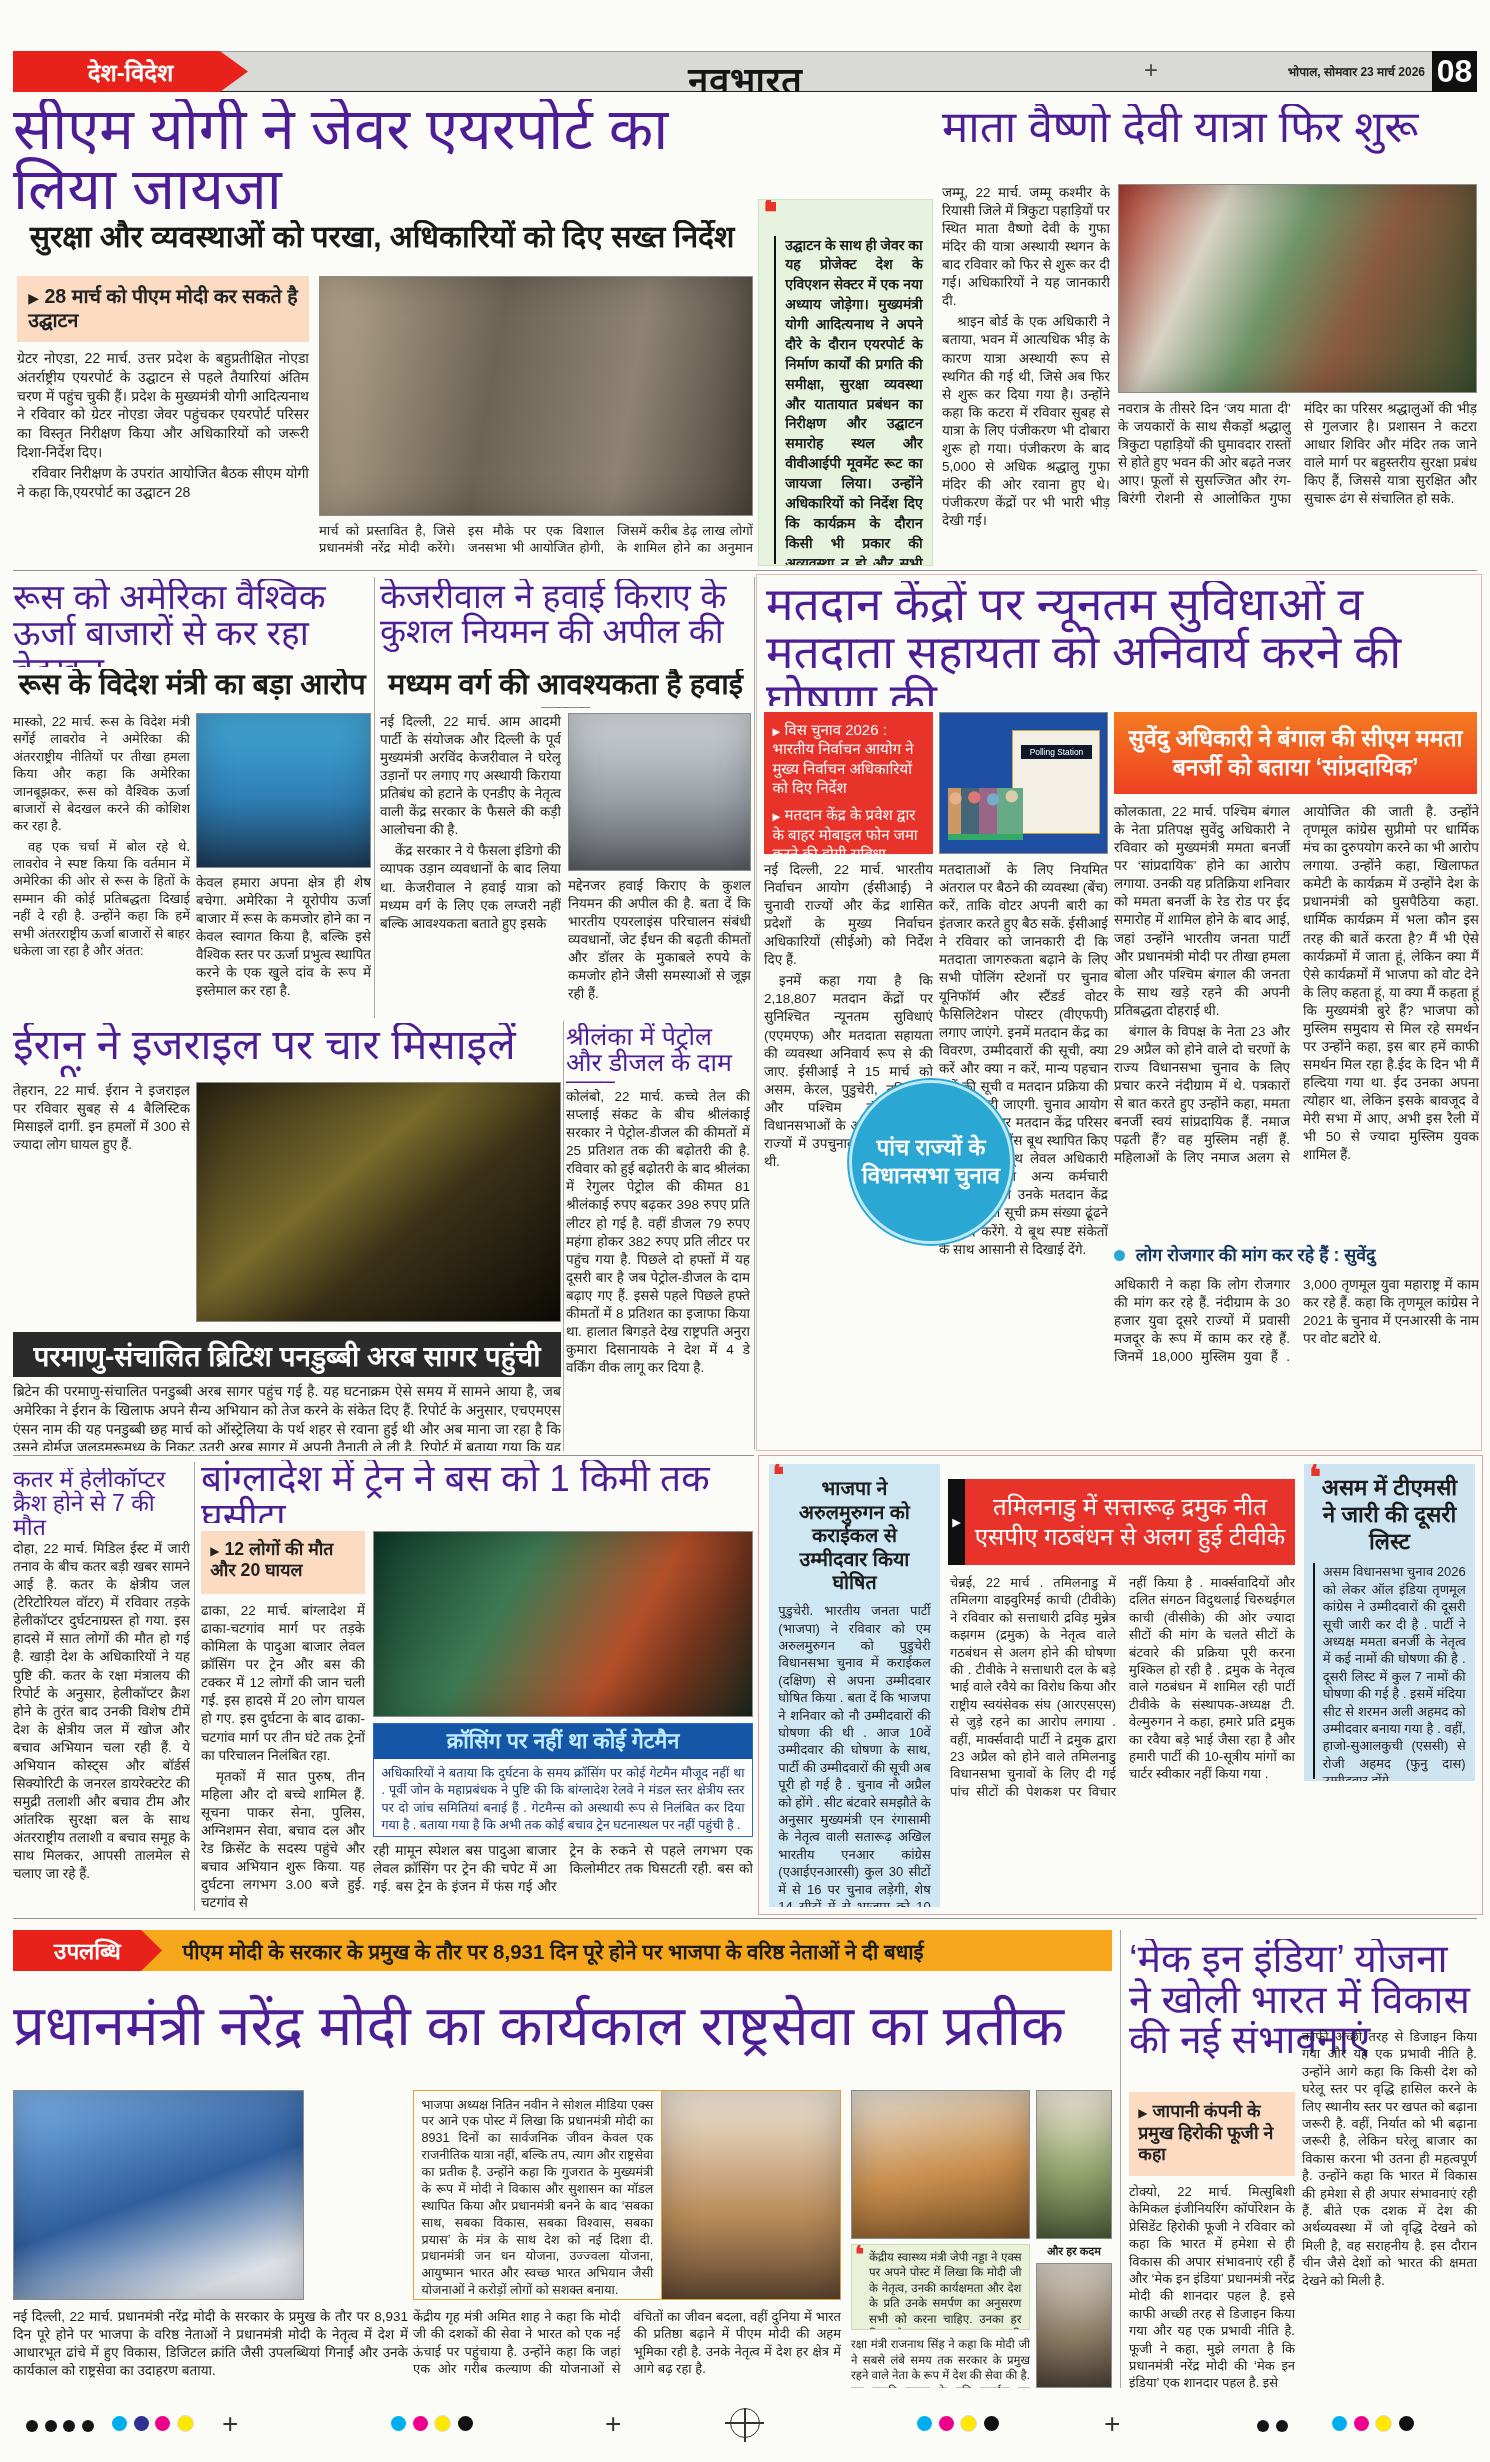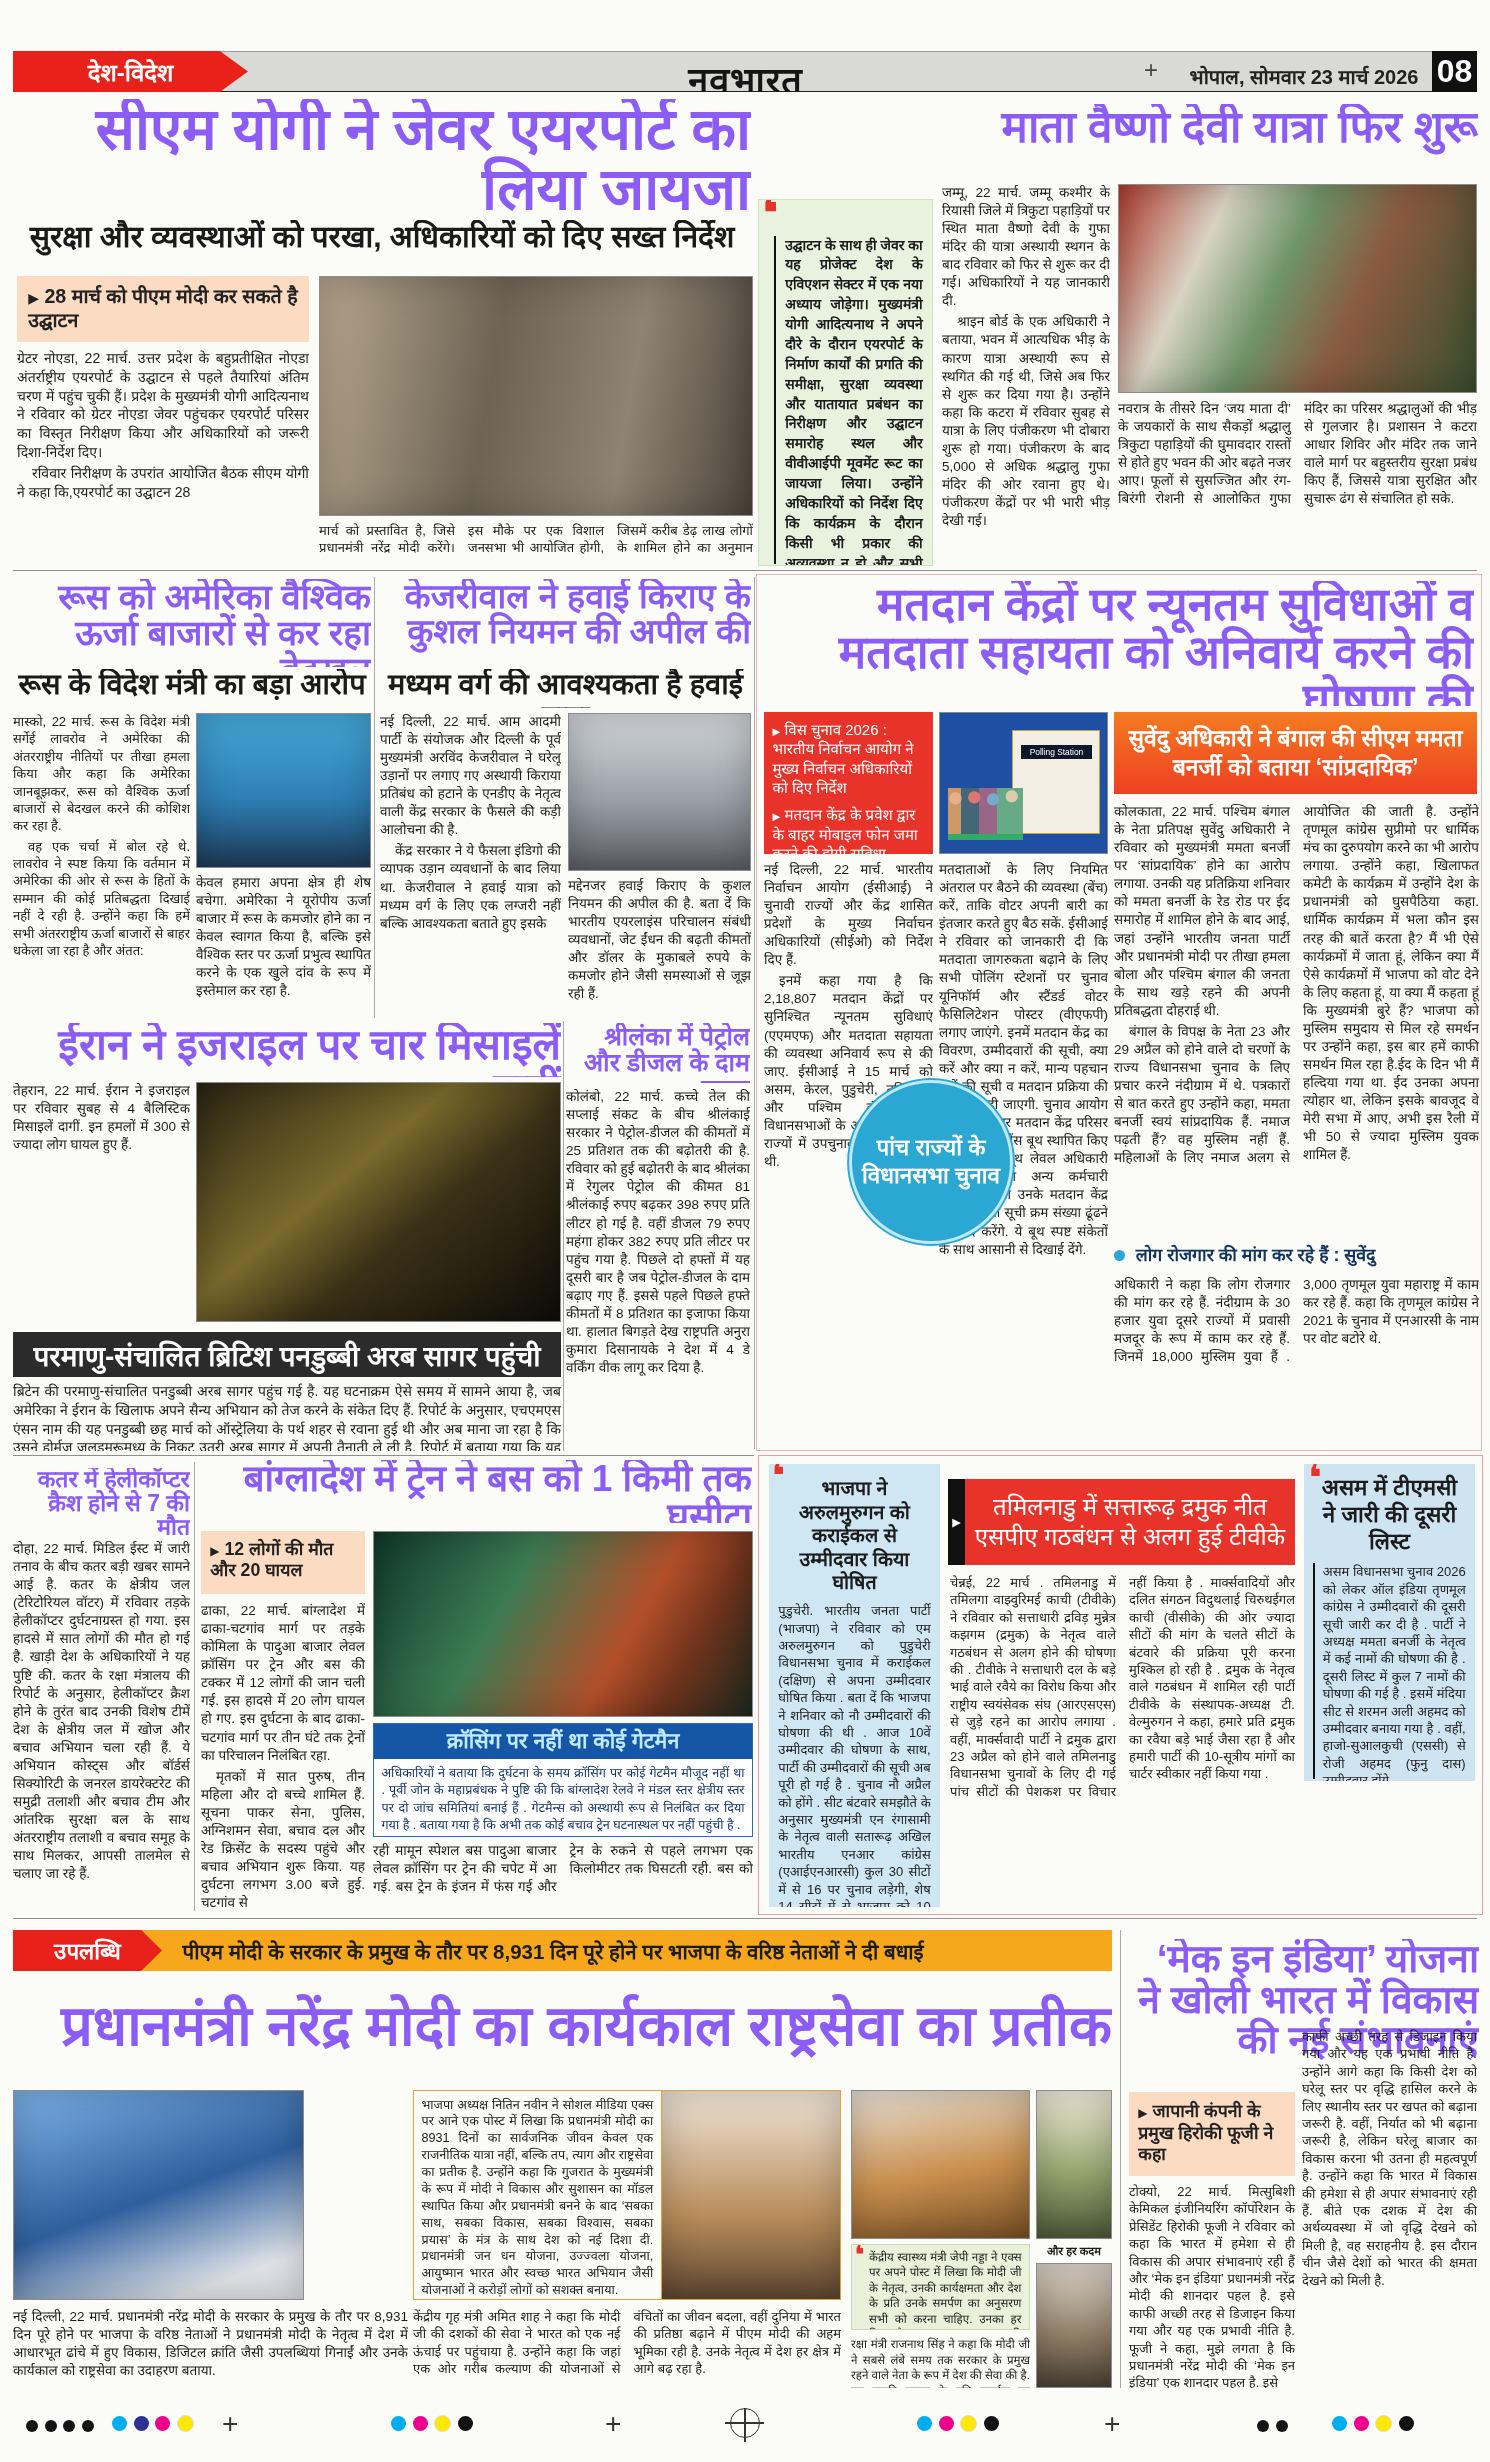--- a/index.html
+++ b/index.html
@@ -4,25 +4,25 @@
 <style>
   html,body{margin:0;padding:0}
   body{width:1490px;height:2462px;position:relative;background:#fbfbf8;
        font-family:"Liberation Sans","DejaVu Sans",sans-serif;color:#1c1c1c;overflow:hidden}
   .abs{position:absolute;box-sizing:border-box;overflow:hidden}
   
   .hbar{background:#d9d9d7;border-top:0.9px solid #9a9a9a;border-bottom:1.9px solid #222}
   .ribbon{background:#e8221a;color:#fff;font-weight:800;font-size:24px;display:flex;align-items:center;justify-content:center;
           clip-path:polygon(0 0,88% 0,100% 50%,88% 100%,0 100%)}
   .masthead{font-weight:800;font-size:36px;color:#141414;text-align:center;letter-spacing:0.9px}
-  .dateline{font-weight:700;font-size:20px;color:#222;text-align:center}
+  .dateline{font-weight:700;font-size:12px;color:#222;text-align:right}
   .pagenum{background:#101010;color:#fff;font-weight:800;font-size:32px;display:flex;align-items:center;justify-content:center}
   .plus{color:#444;font-size:24px;font-weight:400}
   
-  .hl{font-weight:700;color:#8b5cf6;text-align:right;line-height:1.04}
+  .hl{font-weight:400;color:#4c1d95;text-align:left;line-height:1.04}
   .sub{font-weight:700;color:#1a1a1a;text-align:center;line-height:1.1}
   .body{font-size:13.5px;line-height:1.34;text-align:justify;color:#1d1d1d}
   .body p{margin:0 0 2.8px}
   .body p + p{text-indent:15px}
   .cols2{column-count:2;column-gap:13px}
   .cols3{column-count:3;column-gap:13px}
   .rule-v{background:#a8a8a8}
   .rule-h{background:#8f8f8f}
   .photo{border:0.9px solid #8c8c8c;box-shadow:inset 0 0 37px rgba(0,0,0,.25)}
   

